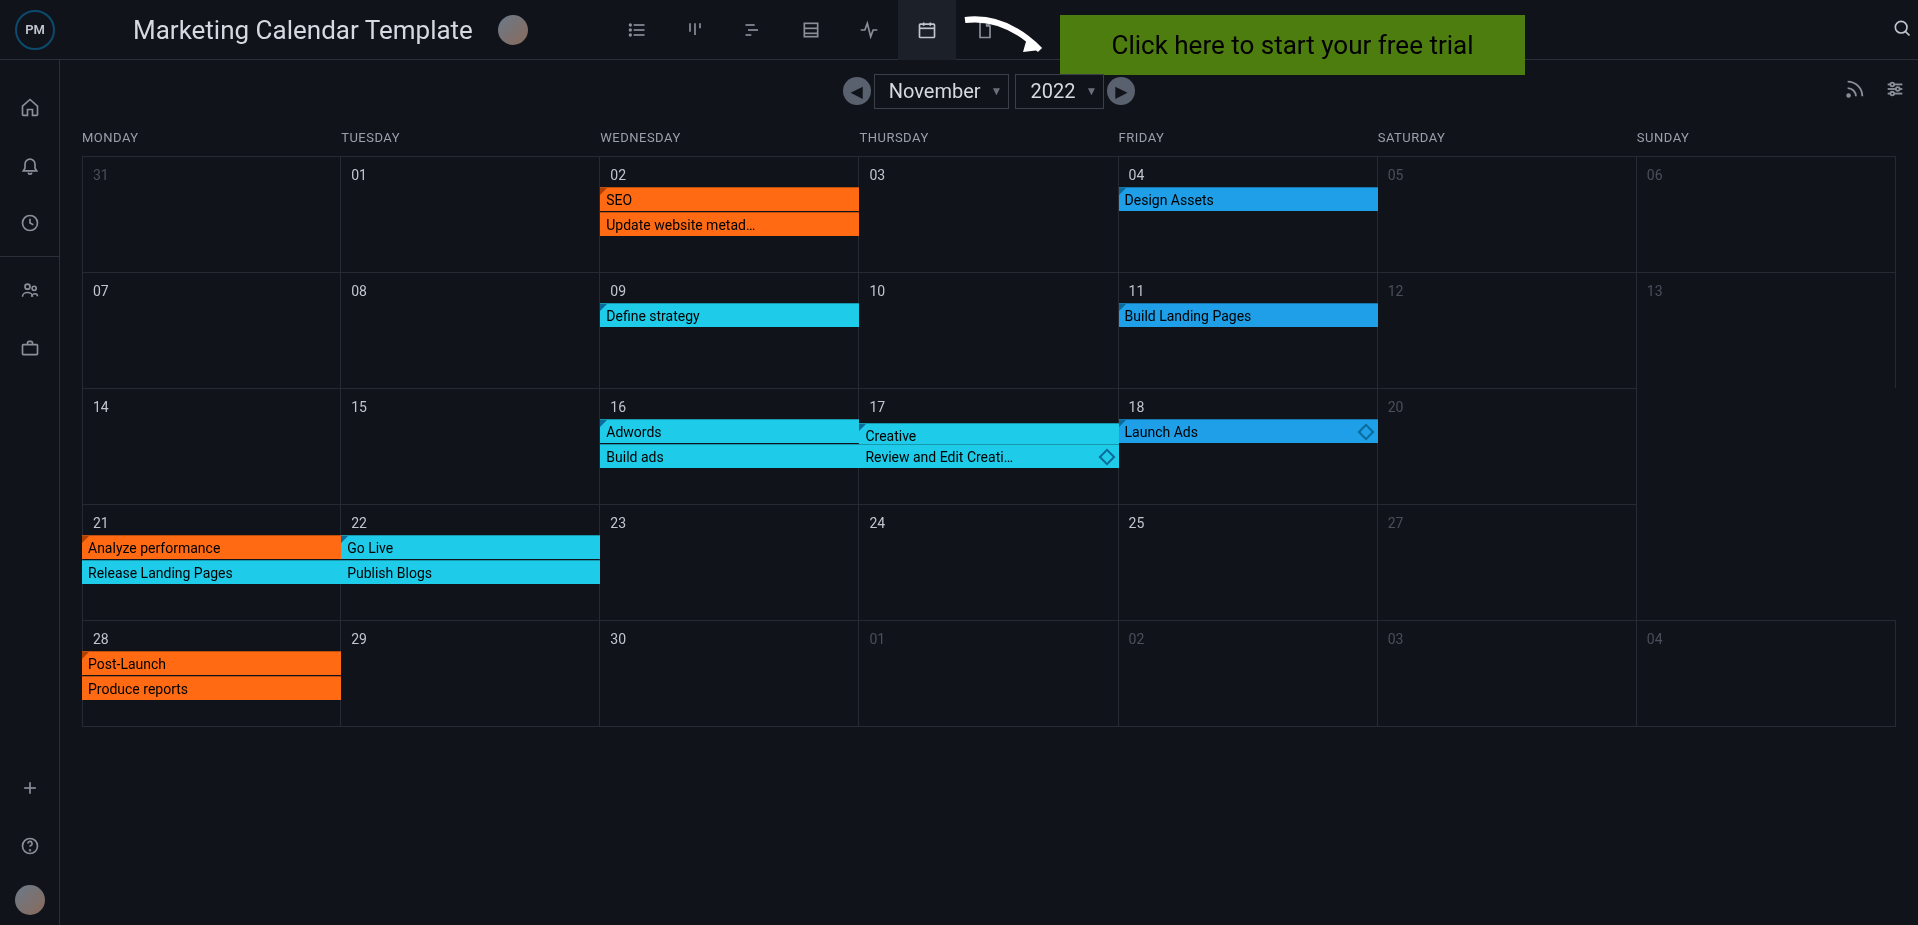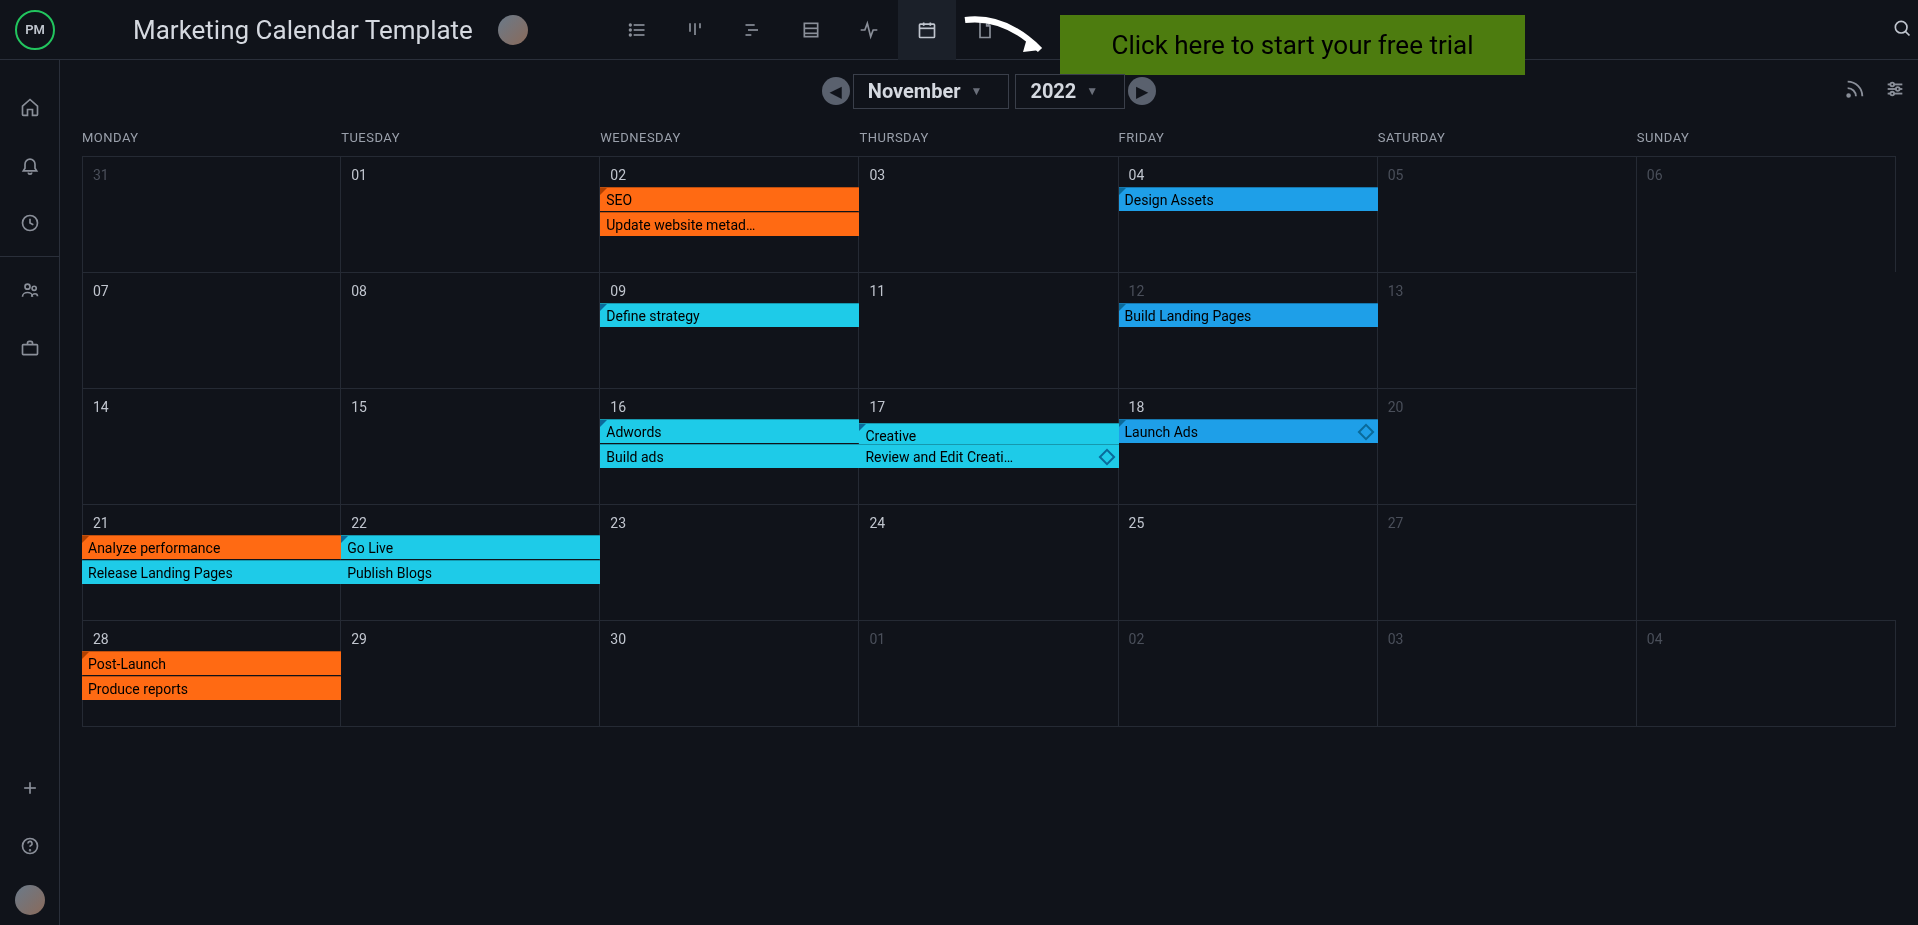--- a/index.html
+++ b/index.html
@@ -14,21 +14,21 @@
 }
 .top-header {
   height: 60px;
   display: flex;
   align-items: center;
   padding: 0 10px;
   border-bottom: 1px solid #2a2f3a;
 }
 .logo {
   width: 40px; height: 40px;
-  border: 2px solid #22c55e;
+  border: 2px solid #0c4a6e;
   border-radius: 50%;
   display: flex;
   align-items: center;
   justify-content: center;
   font-size: 13px;
   font-weight: 600;
   color: #c0c5ce;
   margin-right: 30px;
   margin-left: 5px;
 }
@@ -144,28 +144,27 @@
   color: #10131a;
   display: flex;
   align-items: center;
   justify-content: center;
   font-size: 16px;
   cursor: pointer;
 }
 .selector {
   border: 1px solid #3a3f4a;
   height: 35px;
-  padding: 0 26px 0 14px;
+  padding: 0 6px 0 14px;
   display: flex;
   align-items: center;
   font-size: 20px;
   color: #d5d9e0;
   margin: 0 3px;
   cursor: pointer;
-  font-weight: bold;
 }
 .selector .caret { margin-left: 10px; font-size: 12px; color:#6a6f7a;}
 .cal-right-icons {
   position: absolute;
   right: 12px;
   display: flex;
   gap: 18px;
   color: #8a8f99;
 }
 .day-headers {
@@ -445,20 +444,23 @@
         <div class="cal-cell">
           <div class="day-num">07</div>
         </div>
         <div class="cal-cell">
           <div class="day-num">08</div>
         </div>
         <div class="cal-cell">
           <div class="day-num">09</div>
         </div>
         <div class="cal-cell">
+          <div class="day-num">10</div>
+        </div>
+        <div class="cal-cell">
           <div class="day-num">11</div>
         </div>
         <div class="cal-cell out">
           <div class="day-num">12</div>
         </div>
         <div class="cal-cell out">
           <div class="day-num">13</div>
         </div>
         <div class="events-layer">
           <div class="event cyan" style="left: 28.5714%; width: 14.2857%; top: 0px;">Define strategy<span class="corner"></span></div>

